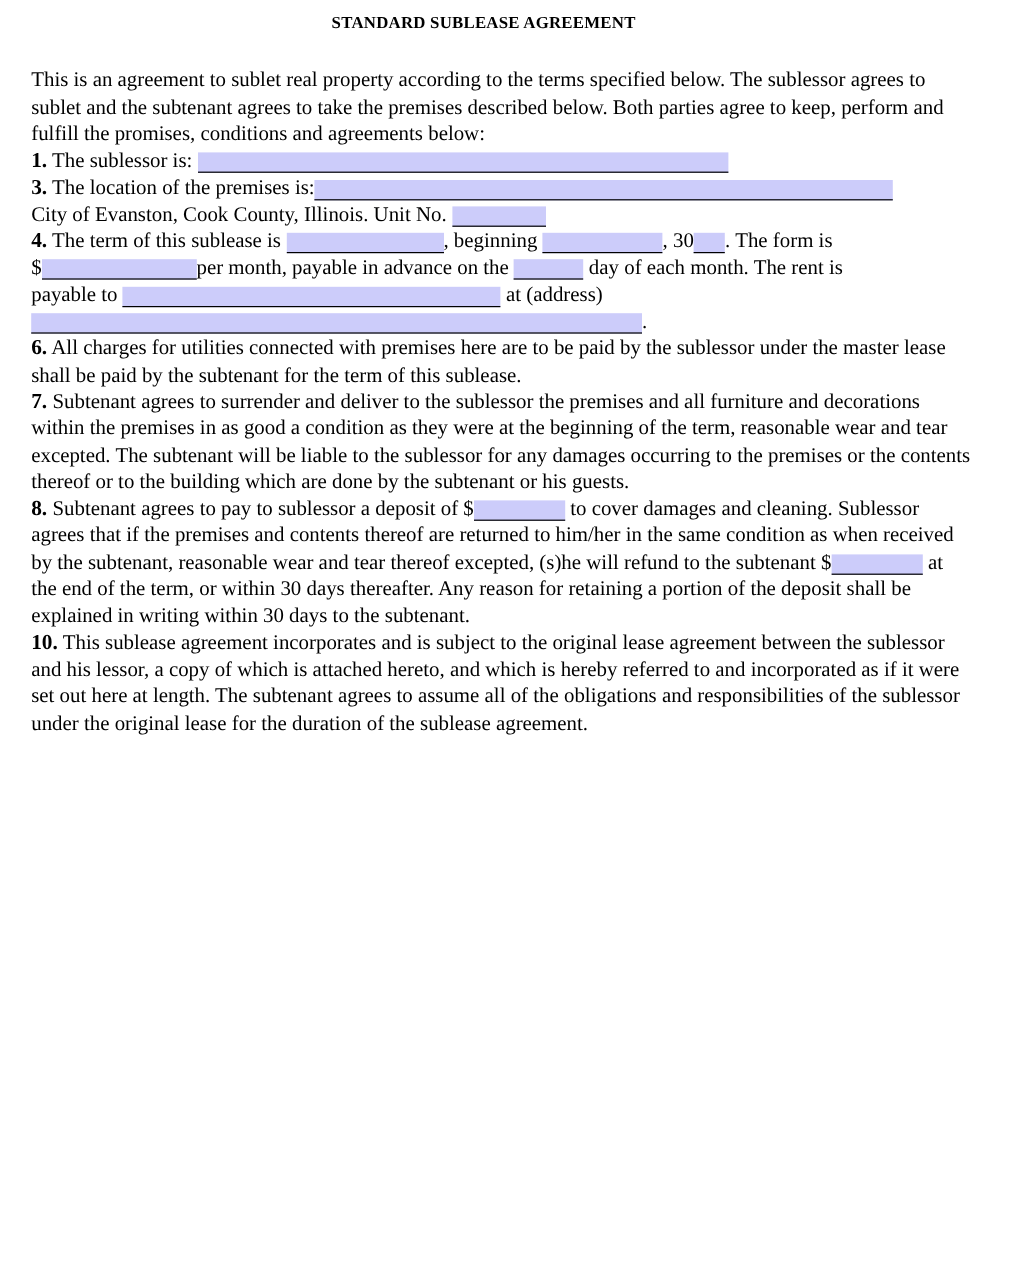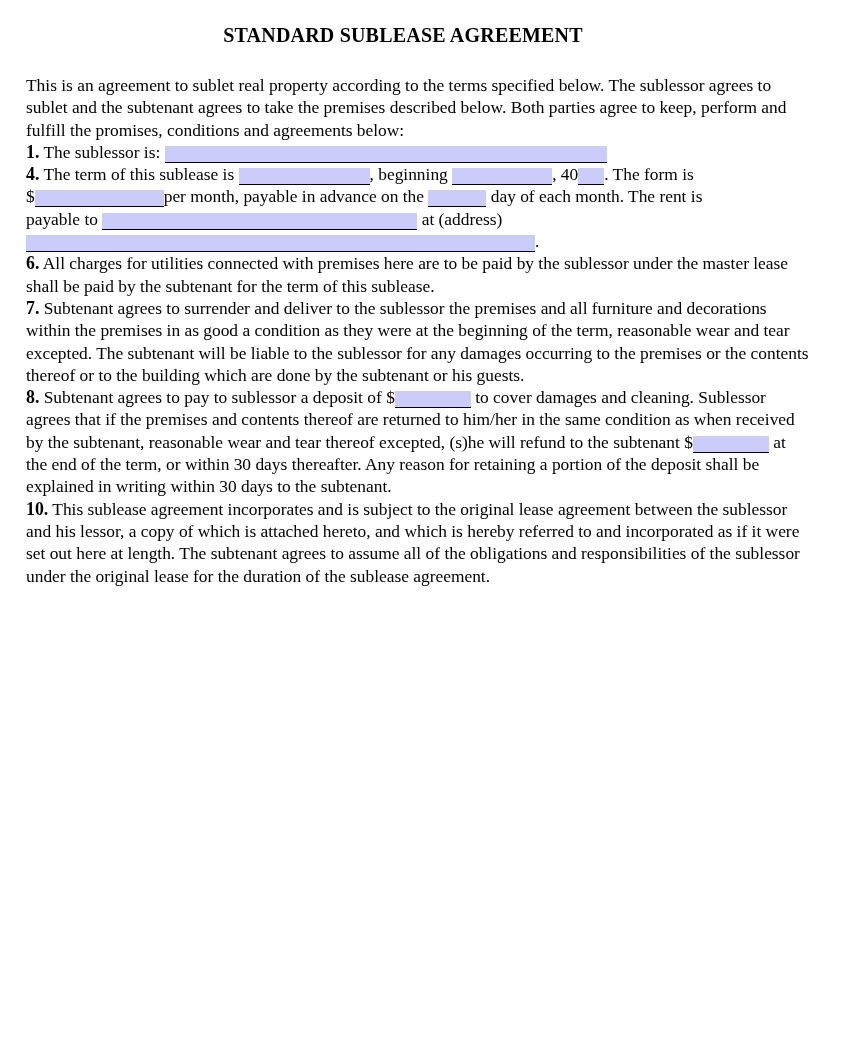--- a/index.html
+++ b/index.html
@@ -18,25 +18,24 @@
     position: relative;
     width: 862px;
     height: 1052px;
     background: #ffffff;
     box-sizing: border-box;
     padding: 0 52px 0 26px;
     overflow: hidden;
   }
   .doc-title {
     text-align: center;
-    font-size: 20px;
+    font-size: 14px;
     font-weight: bold;
     letter-spacing: 0.2px;
-    margin: 0;
-    padding-top: 24px;
+    margin: 12px;
     padding-right: 30px;
     line-height: 1.1;
   }
   .para {
     font-size: 17.4px;
     line-height: 22.3px;
     text-align: left;
     margin: 0;
     padding: 0;
     font-family: Liberation Serif, serif;
@@ -103,26 +102,32 @@
 
   <p class="para intro">This is an agreement to sublet real property according to the terms specified below. The sublessor agrees to sublet and the subtenant agrees to take the premises described below. Both parties agree to keep, perform and fulfill the promises, conditions and agreements below:</p>
 
   <p class="para clause">
     <span class="num">1.</span>
     <span>The sublessor is:</span>
     <span class="blank w-sublessor"></span>
   </p>
 
 
+  <p class="para clause">
+    <span class="num">3.</span>
+    <span>The location of the premises is:</span><span class="split-rule"> <span class="blank w-location"></span><span class="tail"></span></span><br>
+    <span>City of Evanston, Cook County, Illinois. Unit No.</span>
+    <span class="blank w-unit"></span>
+  </p>
 
   <p class="para clause">
     <span class="num">4.</span>
     <span>The term of this sublease is</span>
     <span class="blank w-term"></span><span>, beginning</span>
-    <span class="blank w-beginning"></span><span>, 40</span><span class="blank w-year"></span><span>. The form is</span><br>
+    <span class="blank w-beginning"></span><span>, 30</span><span class="blank w-year"></span><span>. The form is</span><br>
     <span>$</span><span class="blank w-rent"></span><span>per month, payable in advance on the</span>
     <span class="blank w-day"></span>
     <span>day of each month. The rent is</span><br>
     <span>payable to</span>
     <span class="blank w-payableto"></span>
     <span>at (address)</span><br>
     <span class="blank w-address addr-line"></span><span>.</span>
   </p>
 
 

